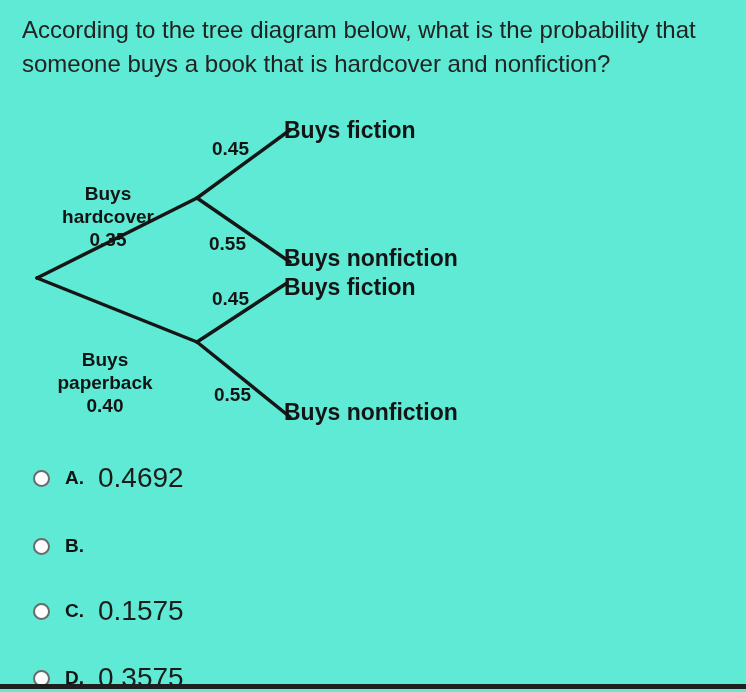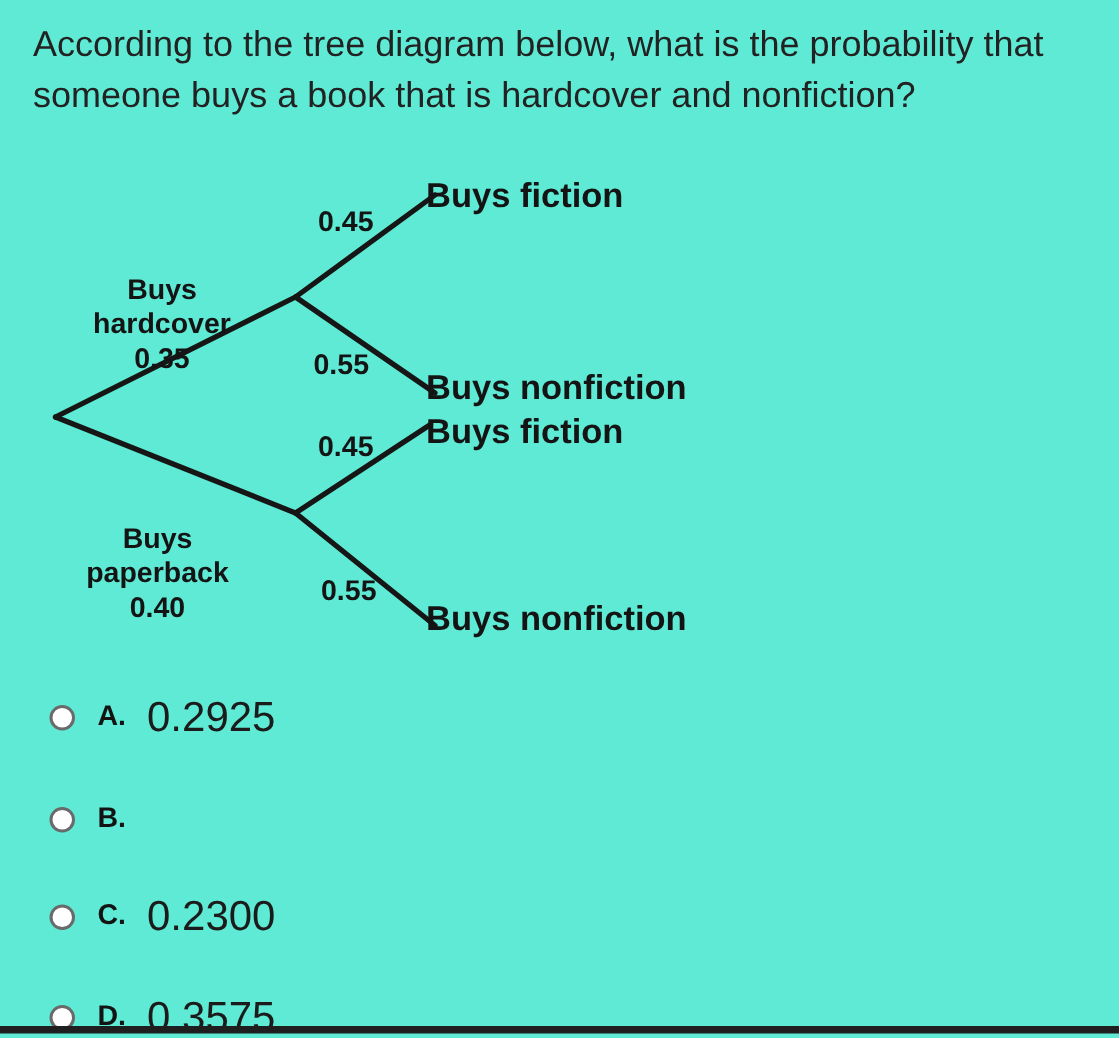--- a/index.html
+++ b/index.html
@@ -154,32 +154,32 @@
   <div class="prob prob-pb-nf">0.55</div>
 
   <div class="leaf leaf-0">Buys fiction</div>
   <div class="leaf leaf-1">Buys nonfiction</div>
   <div class="leaf leaf-2">Buys fiction</div>
   <div class="leaf leaf-3">Buys nonfiction</div>
 
   <div class="option option-a">
     <div class="radio"></div>
     <div class="letter">A.</div>
-    <div class="value">0.2925</div>
+    <div class="value">0.4692</div>
   </div>
 
   <div class="option option-b">
     <div class="radio"></div>
     <div class="letter">B.</div>
   </div>
 
   <div class="option option-c">
     <div class="radio"></div>
     <div class="letter">C.</div>
-    <div class="value">0.2300</div>
+    <div class="value">0.1575</div>
   </div>
 
   <div class="option option-d">
     <div class="radio"></div>
     <div class="letter">D.</div>
     <div class="value">0.3575</div>
   </div>
 
   <div class="bottom-bar"></div>
 

